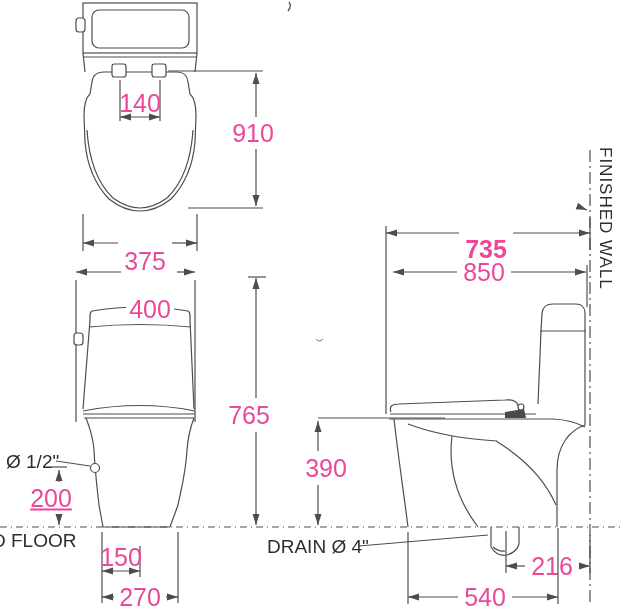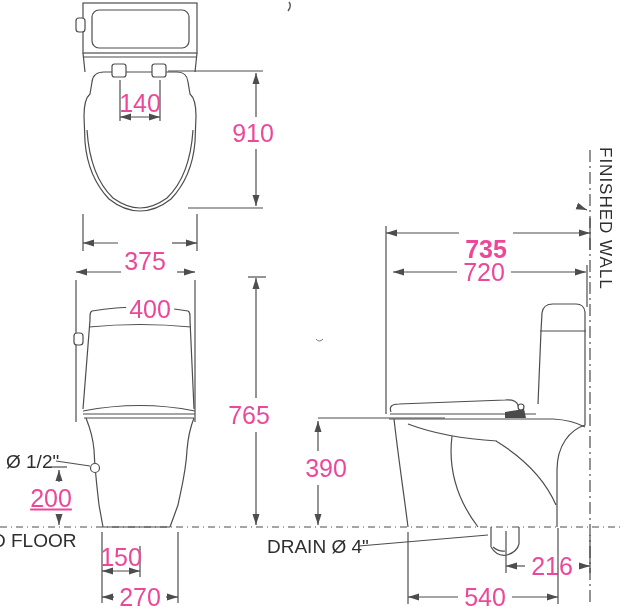--- a/index.html
+++ b/index.html
@@ -142,21 +142,21 @@
 
   <div class="lbl dim ctr bg" style="left:150px;top:272px;margin-top:37px;">400</div>
   <div class="lbl dim ctr bg" style="left:249px;top:415px;">765</div>
   <div class="lbl txt" style="left:6px;top:452px;">Ø 1/2"</div>
   <div class="lbl dim ctr bg" style="left:51px;top:498px;text-decoration:underline;">200</div>
   <div class="lbl txt" style="left:-8px;top:531px;">D FLOOR</div>
   <div class="lbl dim ctr" style="left:121px;top:557px;text-align:right;">150</div>
   <div class="lbl dim ctr bg" style="left:140px;top:597px;">270</div>
 
   <div class="lbl dim ctr bg" style="left:486px;top:249px;font-weight:bold;">735</div>
-  <div class="lbl dim ctr bg" style="left:484px;top:272px;">720</div>
+  <div class="lbl dim ctr bg" style="left:484px;top:272px;">850</div>
   <div class="lbl dim ctr bg" style="left:326px;top:468px;">390</div>
   <div class="lbl txt" style="left:267px;top:537px;">DRAIN Ø 4"</div>
   <div class="lbl dim ctr bg" style="left:552px;top:566px;">216</div>
   <div class="lbl dim ctr bg" style="left:485px;top:597px;text-align:center;">540</div>
   <div class="lbl vert" style="left:597px;top:147px;">FINISHED WALL</div>
 
   <svg id="overlay-svg" width="634" height="613" viewBox="0 0 634 613">
     <line x1="558" y1="528" x2="558" y2="604" stroke="#4d4d4d" stroke-width="1.2"></line>
   </svg>
 

